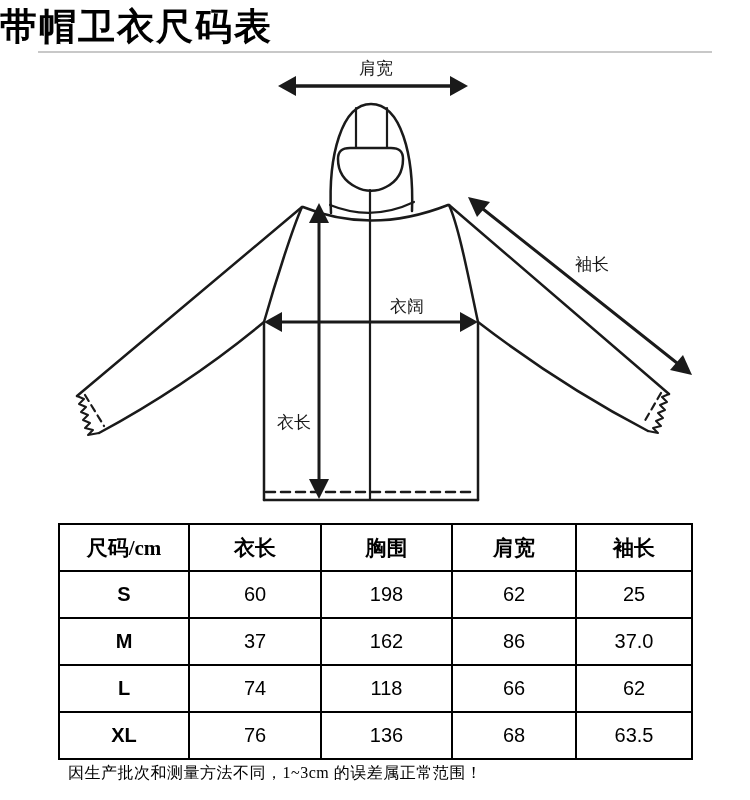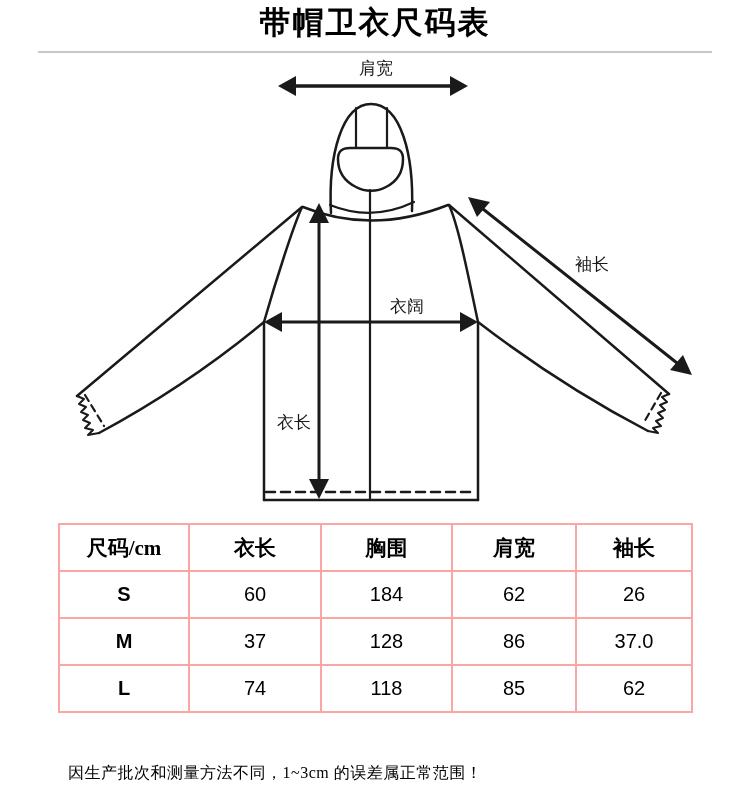--- a/index.html
+++ b/index.html
@@ -7,22 +7,21 @@
     width: 750px; height: 800px;
     background: #ffffff;
     position: relative;
     overflow: hidden;
     font-family: "Liberation Sans", sans-serif;
     color: #000;
   }
   .page-title {
     position: absolute;
     top: 2px; left: 0; width: 750px;
-    text-align: center;
-    font-size: 31px;
+    font-size: 37px;
     font-weight: bold;
     letter-spacing: 2px;
     font-family: "Liberation Sans", sans-serif;
   }
   .title-divider {
     position: absolute;
     top: 51px; left: 38px;
     width: 674px; height: 2px;
     background: #c8c8c8;
   }
@@ -37,21 +36,21 @@
     fill: #1a1a1a;
   }
   table.size-table {
     position: absolute;
     top: 523px; left: 58px;
     width: 633px;
     border-collapse: collapse;
     table-layout: fixed;
   }
   .size-table th, .size-table td {
-    border: 2px solid #fca5a5;
+    border: 2px solid #000000;
     text-align: center;
     vertical-align: middle;
     height: 45px;
     padding: 0;
   }
   .size-table th {
     font-family: "Liberation Serif", serif;
     font-weight: bold;
     font-size: 21px;
   }
@@ -148,34 +147,41 @@
       <th>衣长</th>
       <th>胸围</th>
       <th>肩宽</th>
       <th>袖长</th>
     </tr>
   </thead>
   <tbody>
     <tr>
       <td class="size-cell">S</td>
       <td>60</td>
-      <td>184</td>
+      <td>198</td>
       <td>62</td>
-      <td>26</td>
+      <td>25</td>
     </tr>
     <tr>
       <td class="size-cell">M</td>
       <td>37</td>
-      <td>128</td>
+      <td>162</td>
       <td>86</td>
       <td>37.0</td>
     </tr>
     <tr>
       <td class="size-cell">L</td>
       <td>74</td>
       <td>118</td>
-      <td>85</td>
+      <td>66</td>
       <td>62</td>
+    </tr>
+    <tr>
+      <td class="size-cell">XL</td>
+      <td>76</td>
+      <td>136</td>
+      <td>68</td>
+      <td>63.5</td>
     </tr>
   </tbody>
 </table>
 
 <p class="tolerance-note">因生产批次和测量方法不同，1~3cm 的误差属正常范围！</p>
 
 </body></html>

